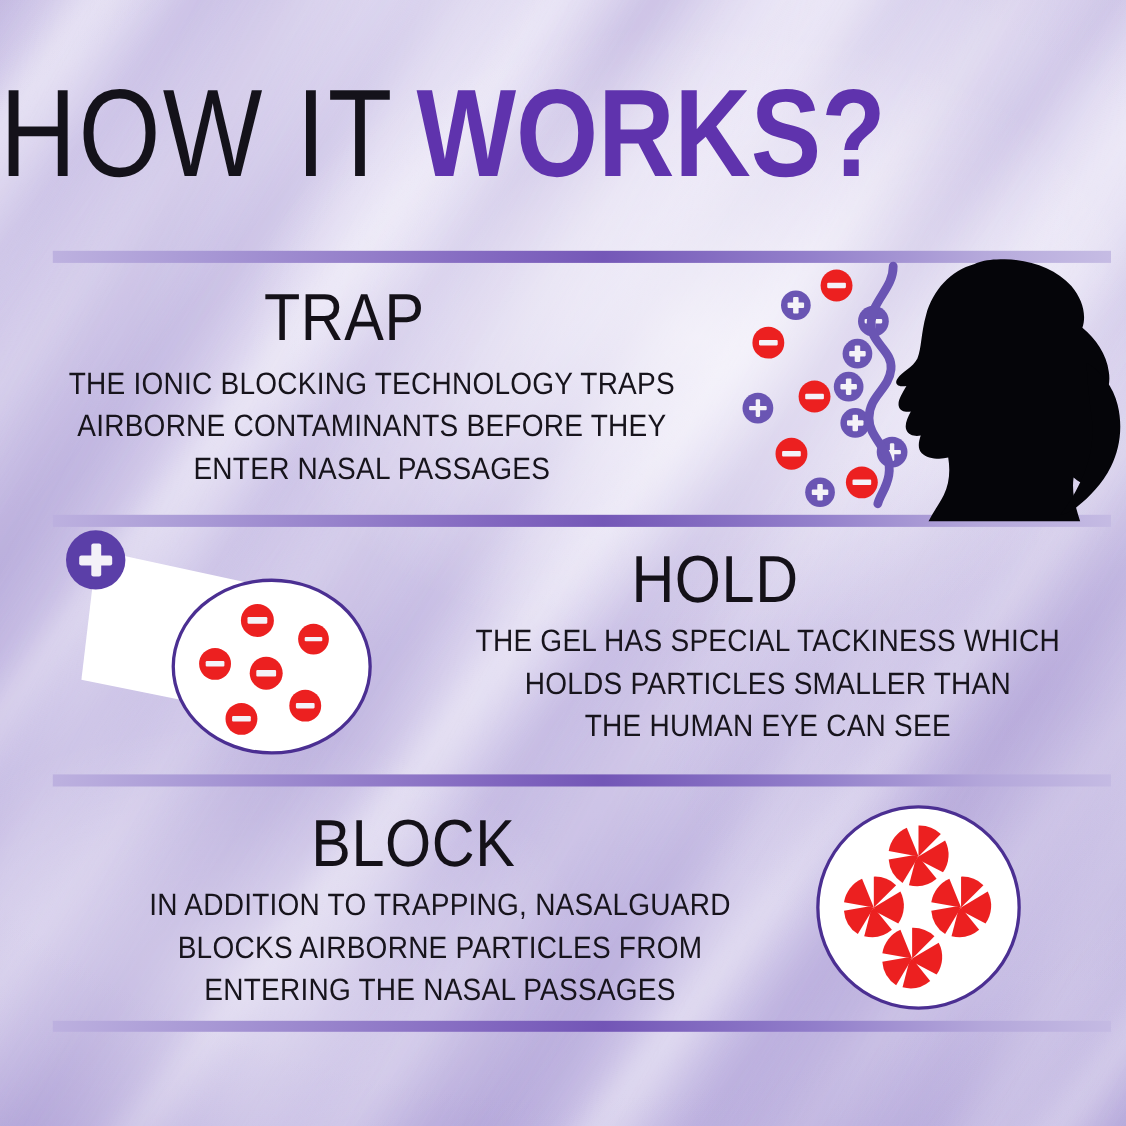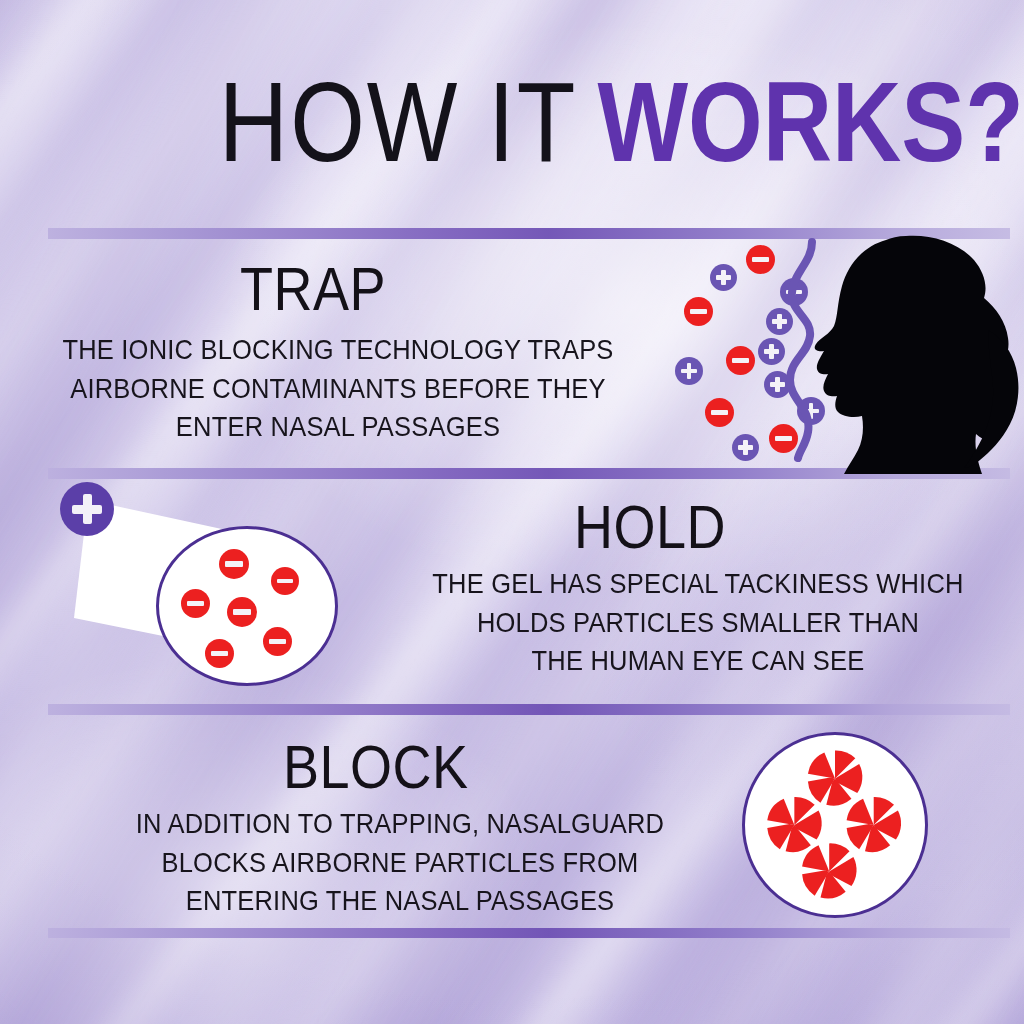--- a/index.html
+++ b/index.html
@@ -67,21 +67,21 @@
     position: absolute;
     inset: 0;
     background: radial-gradient(128% 100% at 50% 45%, rgba(255,255,255,0) 52%, rgba(120,100,180,0.18) 100%);
   }
 
   
   .title {
     position: absolute;
     left: 0; right: 0;
     top: 74px;
-    text-align: right;
+    text-align: left;
     white-space: nowrap;
     line-height: 1;
   }
   .title-thin {
     font-size: 96px;
     font-weight: 300;
     letter-spacing: 2px;
     color: #14121a;
     font-family: "Liberation Sans", sans-serif;
     transform: scaleY(1.18);

